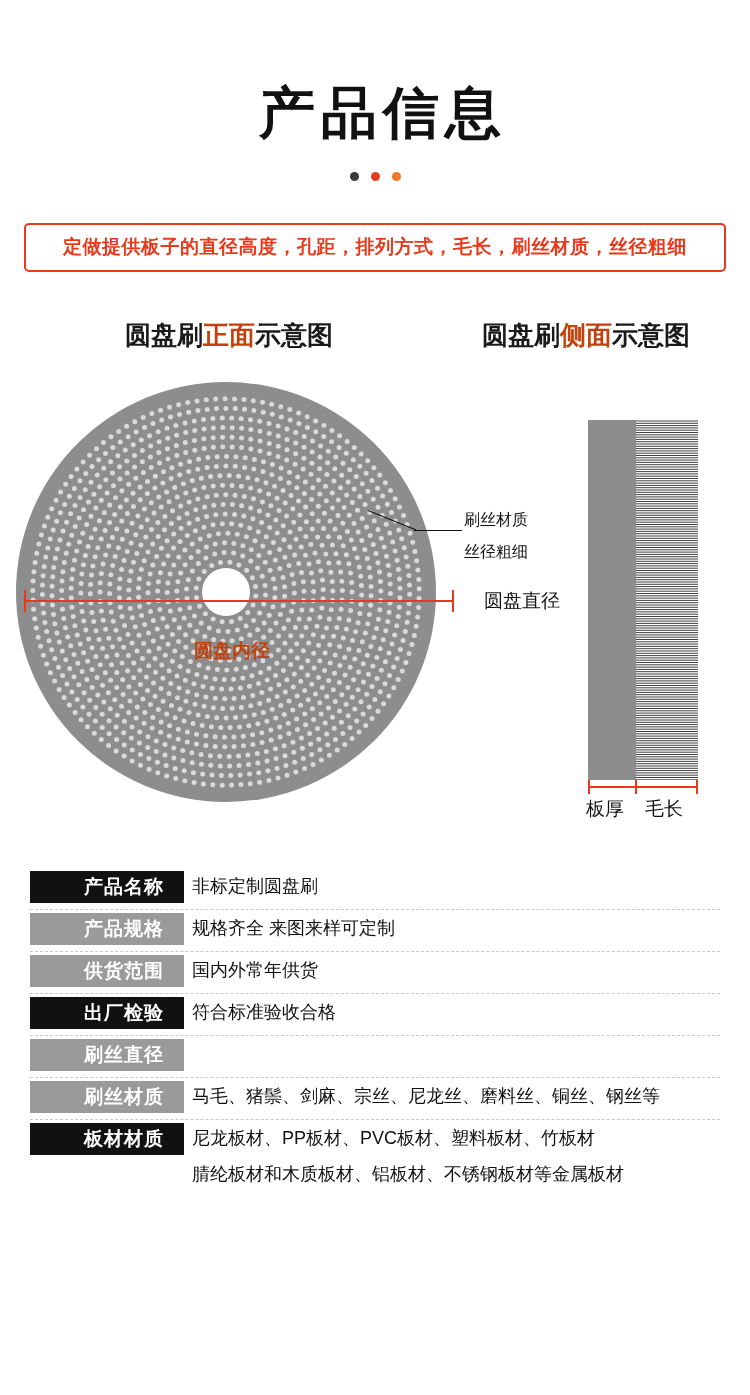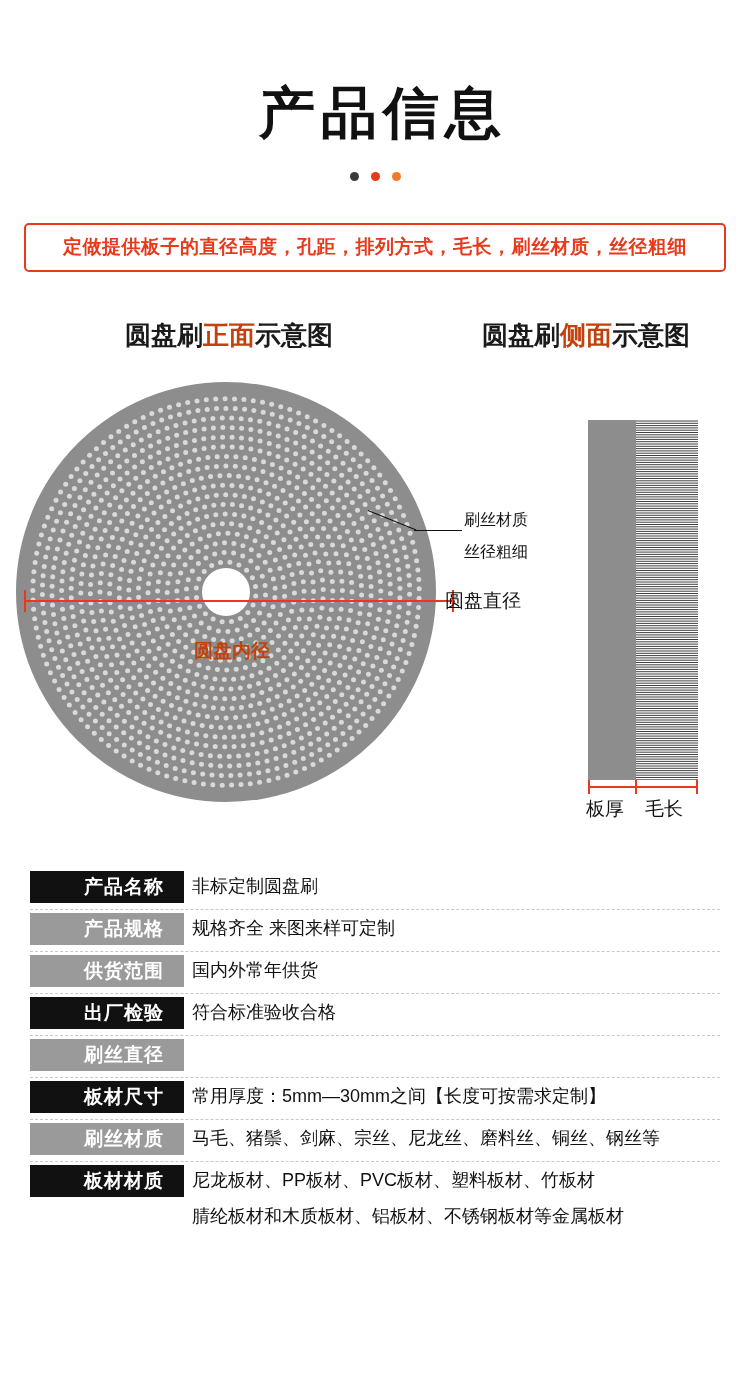--- a/index.html
+++ b/index.html
@@ -137,21 +137,21 @@
     width: 2px;
     height: 22px;
     background: #e8391b;
     top: 208px;
     z-index: 4;
   }
   .dia-cap-l { left: 8px; }
   .dia-cap-r { left: 436px; }
   .label-dia {
     position: absolute;
-    left: 429px;
+    left: 468px;
     top: 206px;
     font-size: 19px;
     color: #111;
     white-space: nowrap;
     z-index: 5;
   }
   .label-inner {
     position: absolute;
     left: 178px;
     top: 256px;
@@ -1859,26 +1859,20 @@
     <div class="spec-row">
       <div class="spec-key k-dark">出厂检验</div>
       <div class="spec-val">
           <span class="sub">符合标准验收合格</span>
         </div>
     </div>
     <div class="spec-row">
       <div class="spec-key k-gray">刷丝直径</div>
     </div>
     <div class="spec-row">
-      <div class="spec-key k-dark">板材尺寸</div>
-      <div class="spec-val">
-          <span class="sub">常用厚度：5mm—30mm之间【长度可按需求定制】</span>
-        </div>
-    </div>
-    <div class="spec-row">
       <div class="spec-key k-gray">刷丝材质</div>
       <div class="spec-val">
           <span class="sub">马毛、猪鬃、剑麻、宗丝、尼龙丝、磨料丝、铜丝、钢丝等</span>
         </div>
     </div>
     <div class="spec-row tall">
       <div class="spec-key k-dark">板材材质</div>
       <div class="spec-val">
         <span class="sub">尼龙板材、PP板材、PVC板材、塑料板材、竹板材</span>
         <span class="sub">腈纶板材和木质板材、铝板材、不锈钢板材等金属板材</span>

